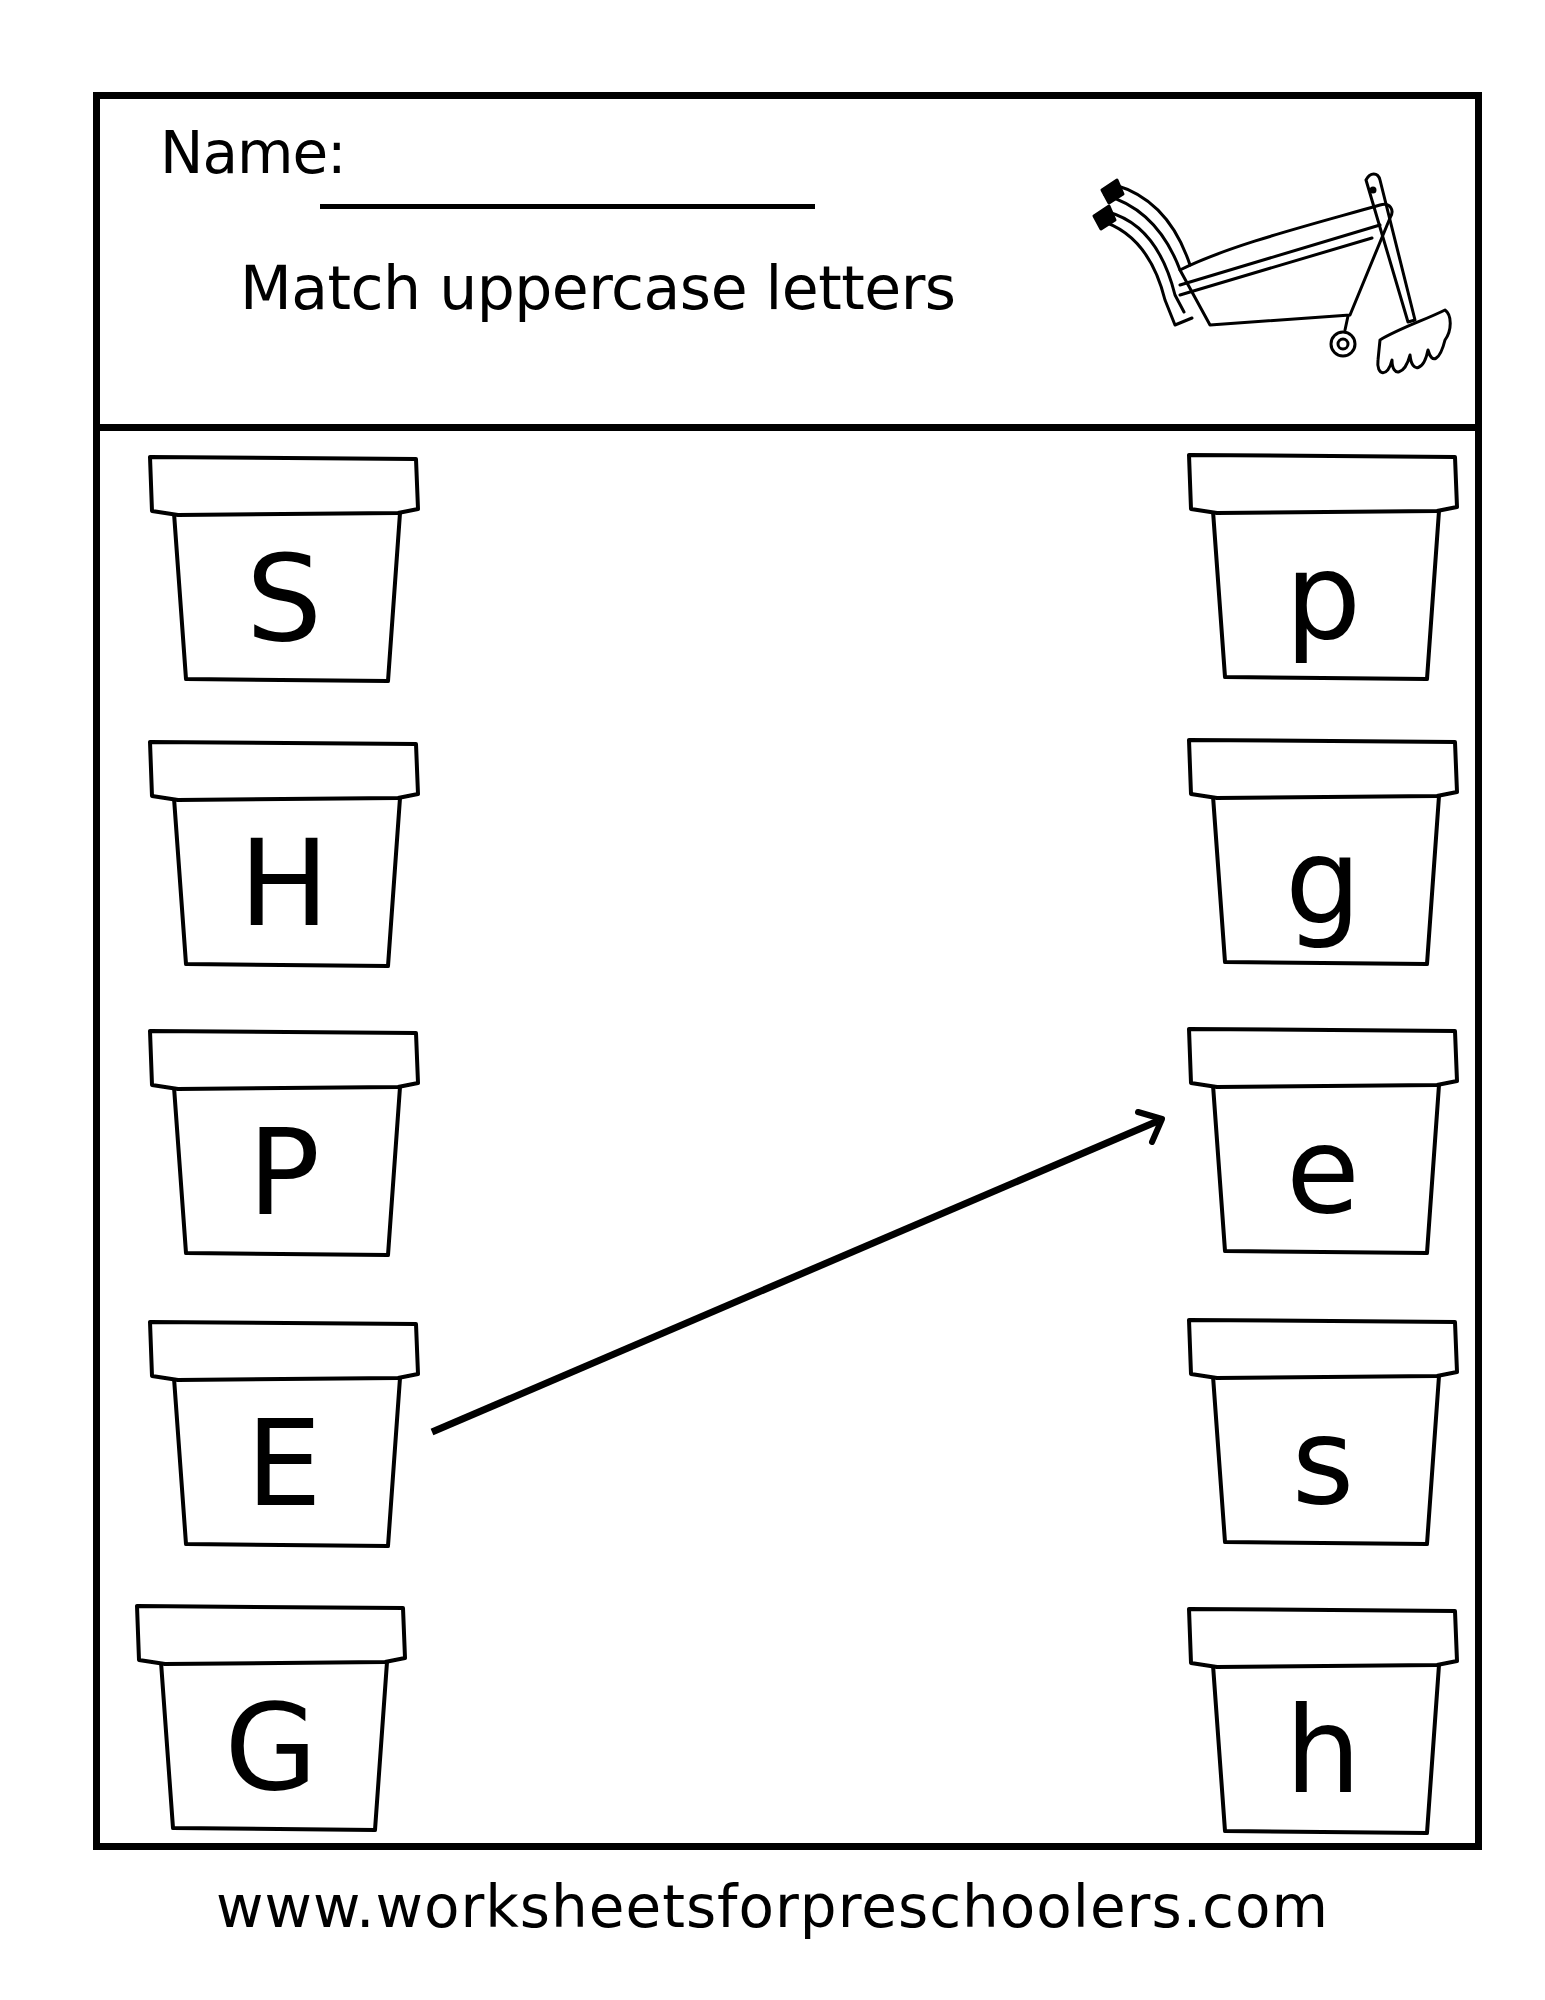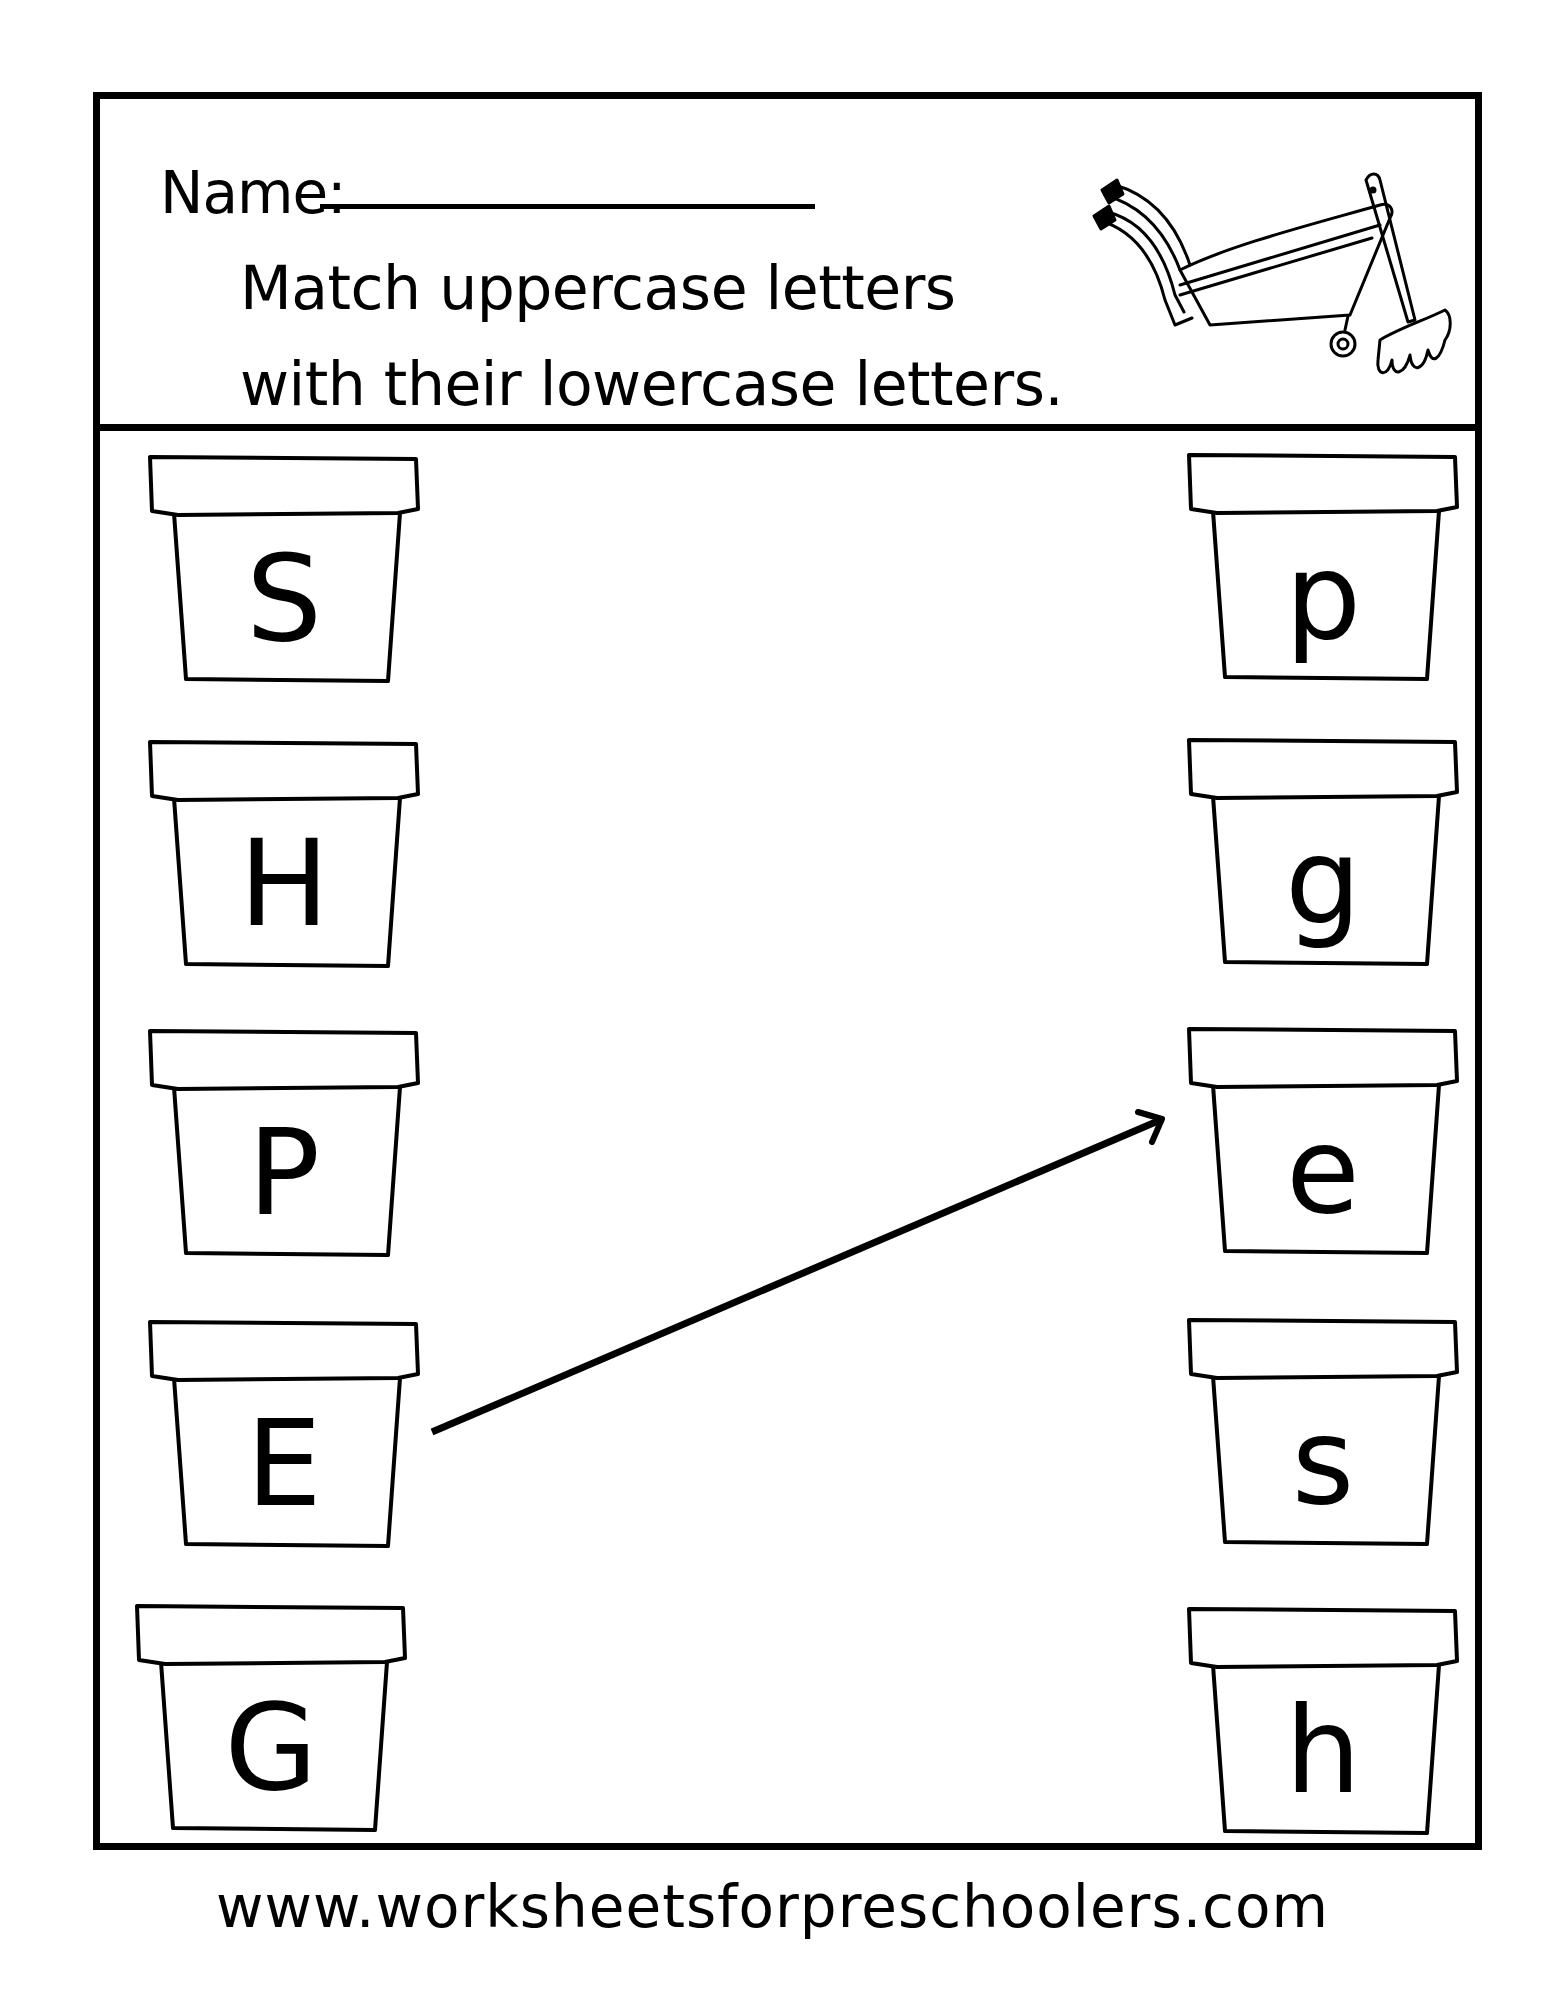--- a/index.html
+++ b/index.html
@@ -1,21 +1,21 @@
 <!DOCTYPE html>
 <html><head>
 <meta charset="utf-8">
 <style>
   html, body { margin: 0; padding: 0; background: #ffffff; }
   body { width: 1545px; height: 2000px; position: relative; overflow: hidden;
          font-family: "DejaVu Sans", "Liberation Sans", sans-serif; color: #000; }
   .frame { position: absolute; left: 93px; top: 92px; width: 1389px; height: 1758px;
            border: 7px solid #000; box-sizing: border-box; }
   .header-divider { position: absolute; left: 93px; top: 424px; width: 1389px; height: 7px; background: #000; }
-  .name-label { position: absolute; left: 160px; top: 124px; font-size: 58px; line-height: 1; letter-spacing: -1px; margin-top: 40px; }
+  .name-label { position: absolute; left: 160px; top: 124px; font-size: 58px; line-height: 1; letter-spacing: -1px; }
   .name-line { position: absolute; left: 320px; top: 204px; width: 495px; height: 5px; background: #000; }
   .instructions { position: absolute; left: 240px; top: 240px; width: 980px; text-align: left;
                   font-size: 60px; line-height: 96px; letter-spacing: -0.5px; }
   .illustration { position: absolute; left: 1080px; top: 150px; width: 380px; height: 230px; }
   .pot { position: absolute; width: 272px; height: 232px; }
   .pot svg { position: absolute; left: 0; top: 0; }
   .pot-letter { position: absolute; left: 20px; top: 60px; width: 232px; height: 172px;
                 display: flex; align-items: center; justify-content: center;
                 font-family: "DejaVu Sans", sans-serif; font-size: 120px; line-height: 1; }
   .arrow { position: absolute; left: 0; top: 0; }
@@ -26,21 +26,20 @@
 <body>
 
 <div class="frame"></div>
 <div class="header-divider"></div>
 
 <div class="name-label">Name:</div>
 <div class="name-line"></div>
 
 <div class="instructions">
   <div>Match uppercase letters</div>
-  <div>with their lowercase letters.</div>
 </div>
 
 <div class="illustration">
   <svg width="380" height="230" viewBox="0 0 380 230" fill="none" stroke="#000" stroke-width="3" stroke-linecap="round" stroke-linejoin="round">
 
     <path d="M25 45 C60 55, 85 80, 100 120"></path>
     <path d="M35 35 C70 45, 95 70, 110 115"></path>
     <path d="M18 70 C55 80, 75 110, 85 150 L95 175 L112 168"></path>
     <path d="M28 62 C65 72, 85 105, 95 145 L104 162"></path>
     <path d="M22 40 l15 -10 l6 14 l-14 9 z" fill="#000"></path>

